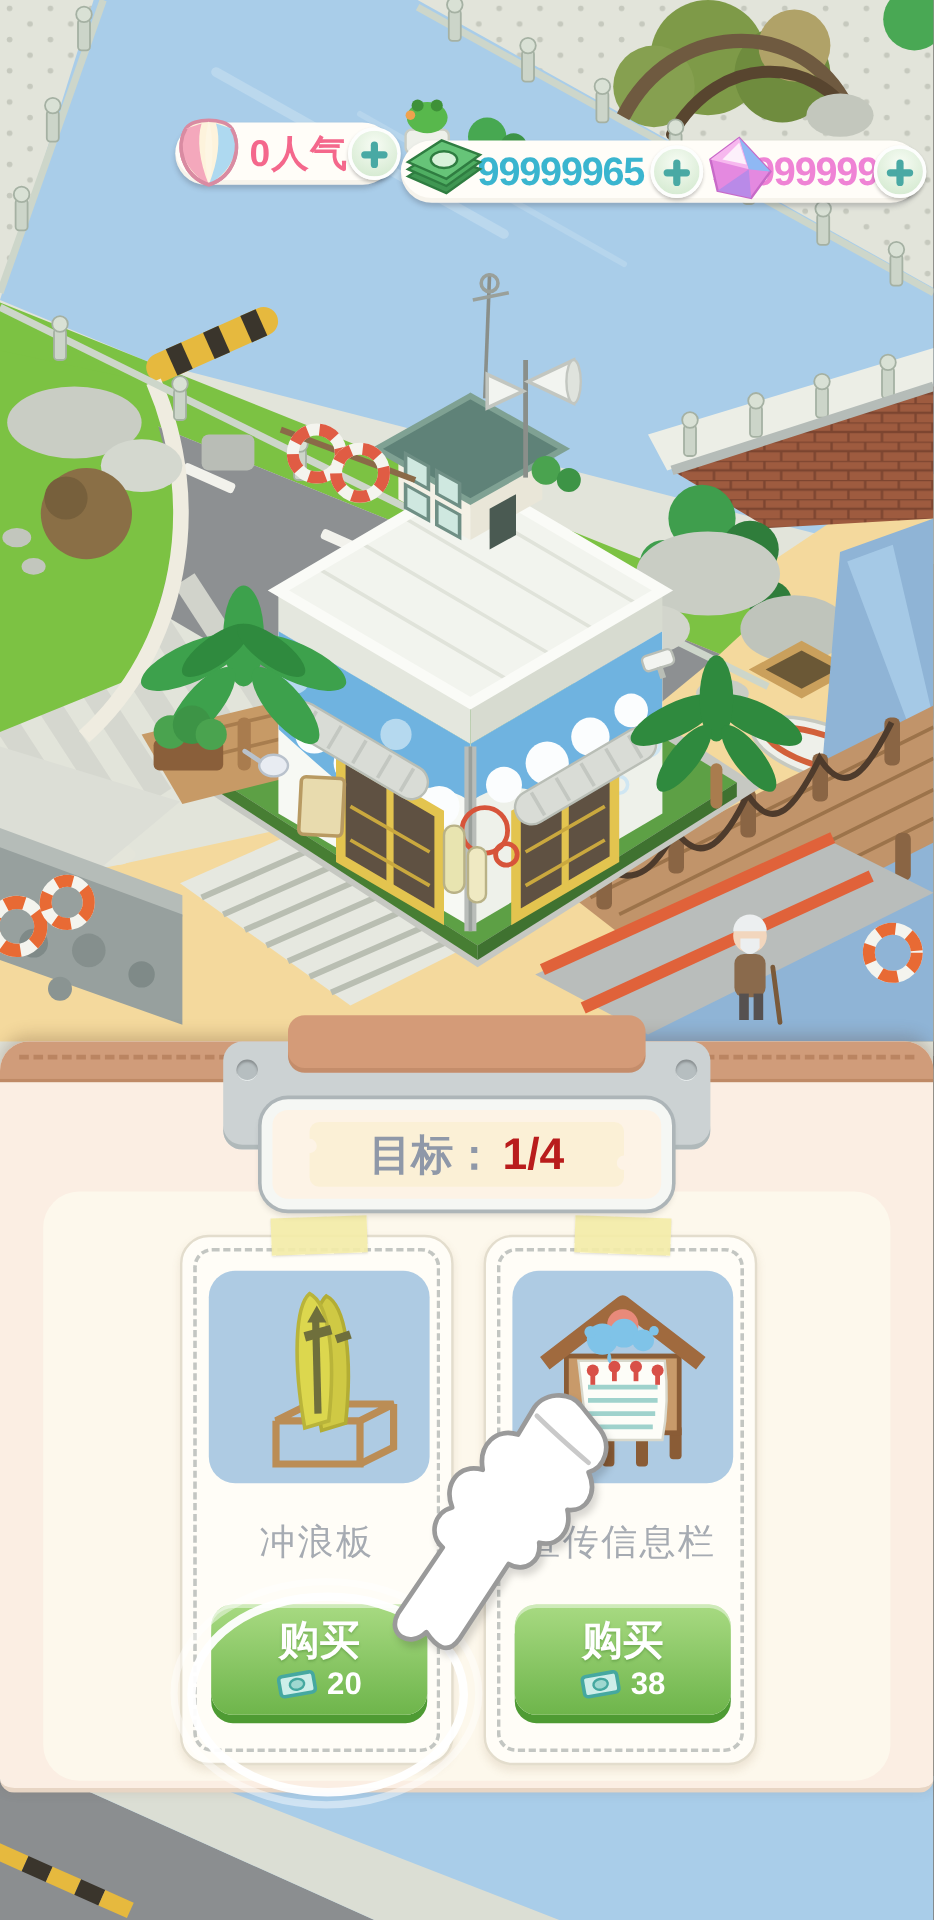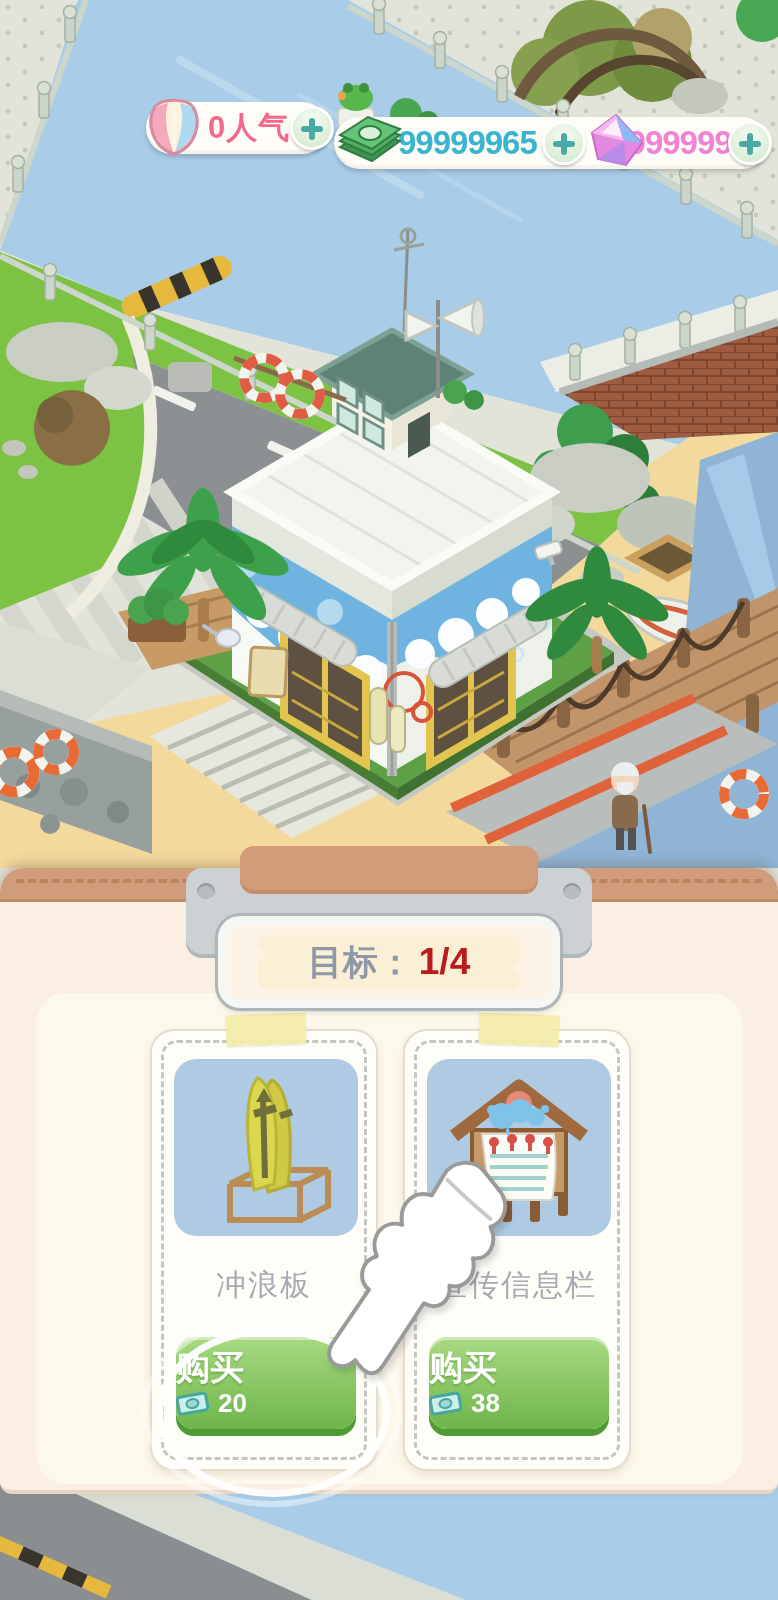--- a/index.html
+++ b/index.html
@@ -66,21 +66,21 @@
   .tape{position:absolute;top:-17px;left:74px;width:80px;height:31px;
         background:rgba(243,236,168,.92);box-shadow:0 1px 2px rgba(0,0,0,.12);}
   .card1 .tape{transform:rotate(-2deg);} .card2 .tape{transform:rotate(2deg);}
   .thumb{position:absolute;left:22px;top:28px;width:184px;height:177px;background:#aecbe3;
          border-radius:22px;display:flex;align-items:center;justify-content:center;}
   .item-name{position:absolute;left:0;top:234px;width:100%;text-align:center;
              font-size:30px;color:#a6abb2;letter-spacing:2px;}
   .buy-btn{position:absolute;left:24px;bottom:40px;width:180px;height:92px;border-radius:18px;
            background:linear-gradient(#a8da82,#6eb54b);
            box-shadow:0 7px 0 #4e9b33, inset 0 3px 0 rgba(255,255,255,.45);
-           display:flex;flex-direction:column;justify-content:center;cursor:pointer;}
+           display:flex;flex-direction:column;align-items:center;justify-content:center;cursor:pointer;}
   .buy-label{font-size:34px;font-weight:bold;color:#fff;text-shadow:0 2px 2px rgba(60,120,40,.35);line-height:38px;}
   .price-row{display:flex;align-items:center;gap:8px;margin-top:2px;}
   .price{font-size:26px;font-weight:bold;color:#fff;}
   .pulse{position:absolute;border-radius:50%;pointer-events:none;z-index:5;}
   .pulse.p1{left:4px;top:296px;width:220px;height:156px;border:7px solid rgba(255,255,255,.95);}
   .pulse.p2{left:-10px;top:284px;width:248px;height:180px;border:6px solid rgba(255,255,255,.45);}
 
   .hand{position:absolute;left:318px;top:1146px;z-index:40;pointer-events:none;
         filter:drop-shadow(3px 5px 3px rgba(0,0,0,.15));}
 </style>

